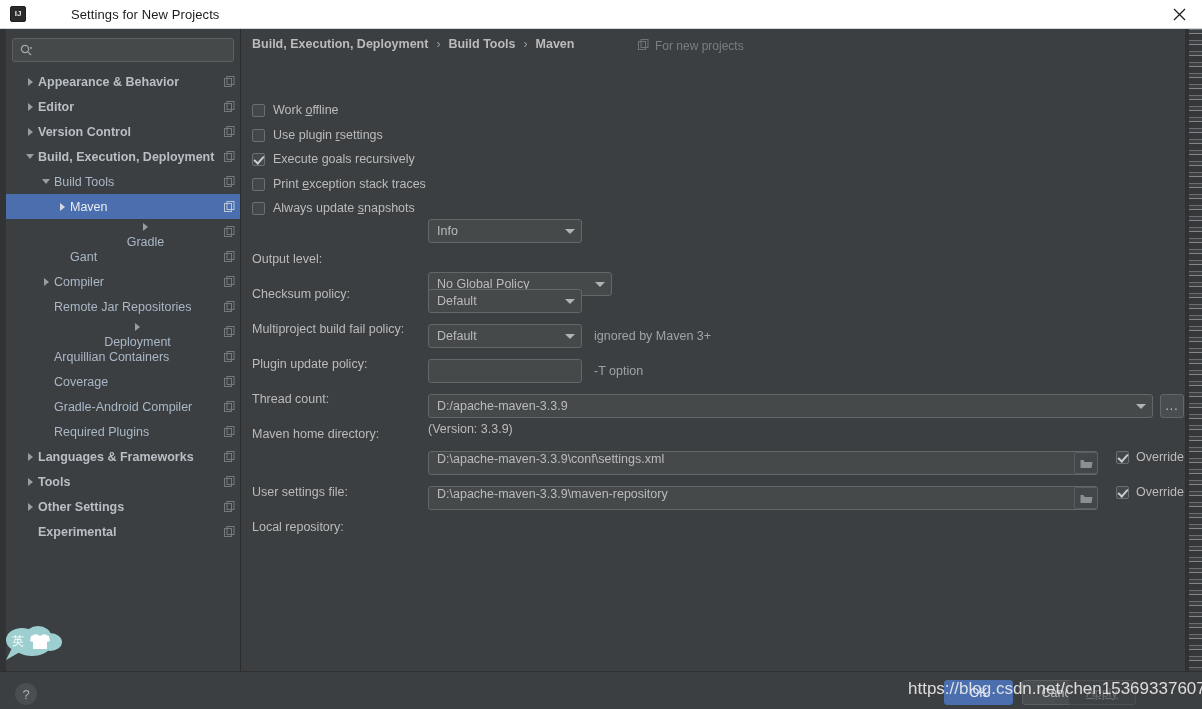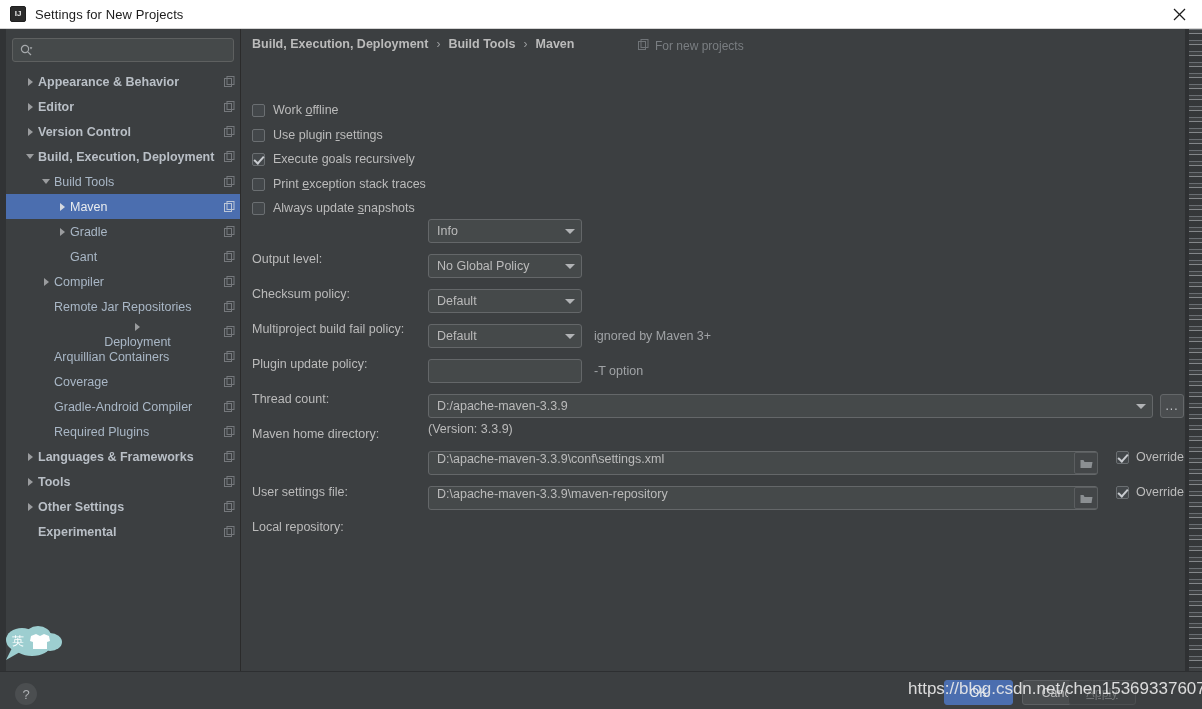--- a/index.html
+++ b/index.html
@@ -40,20 +40,21 @@
     position: absolute; left: 0; right: 0; top: -1px;
     text-align: center;
     font-size: 8px; font-weight: bold;
     color: #e8e8e8;
     font-family: "Liberation Sans", sans-serif;
     line-height: 16px;
   }
   .title-text {
     font-size: 13px; color: #1c1c1c;
     letter-spacing: .1px;
+    margin-left: 36px;
   }
   .title-close {
     position: absolute; right: 0; top: 0;
     width: 45px; height: 28px;
     display: flex; align-items: center; justify-content: center;
     cursor: pointer;
   }
   .title-close svg { display: block; }
 
   
@@ -438,21 +439,21 @@
           <div class="tree-row selected" style="padding-left: 48px;">
             <span class="tree-arrow">
               <i class="tri-r"></i>
             </span>
             <span class="tree-label">Maven</span>
             <span class="copy-icon"><svg width="11" height="11" viewBox="0 0 11 11">
                 <rect x="0.5" y="2.5" width="7" height="8" fill="none" stroke="#cfd6de" stroke-width="1"></rect>
                 <rect x="3.0" y="0.5" width="7" height="8" fill="none" stroke="#cfd6de" stroke-width="1"></rect>
               </svg></span>
           </div>
-          <div class="tree-row" style="padding-left: 48px;">
+          <div class="tree-row" style="padding-left: 48px; flex-direction: column;">
             <span class="tree-arrow">
               <i class="tri-r"></i>
             </span>
             <span class="tree-label">Gradle</span>
             <span class="copy-icon"><svg width="11" height="11" viewBox="0 0 11 11">
                 <rect x="0.5" y="2.5" width="7" height="8" fill="none" stroke="#7f8387" stroke-width="1"></rect>
                 <rect x="3.0" y="0.5" width="7" height="8" fill="none" stroke="#7f8387" stroke-width="1"></rect>
               </svg></span>
           </div>
           <div class="tree-row" style="padding-left: 48px;">
@@ -609,21 +610,21 @@
 
       <div class="form-label" style="left:10px; top:195px;">Output level:</div>
       <div class="combo" style="left:186px; top:190px; width:154px;">
         <span class="cval">Info</span>
         <span class="carrow">
             <i></i>
           </span>
       </div>
 
       <div class="form-label" style="left:10px; top:230px;">Checksum policy:</div>
-      <div class="combo" style="left:186px; top:225px; width:154px;">
+      <div class="combo" style="left:186px; top:243px; width:184px;">
         <span class="cval">No Global Policy</span>
         <span class="carrow">
             <i></i>
           </span>
       </div>
 
       <div class="form-label" style="left:10px; top:265px;">Multiproject build fail policy:</div>
       <div class="combo" style="left:186px; top:260px; width:154px;">
         <span class="cval">Default</span>
         <span class="carrow">

